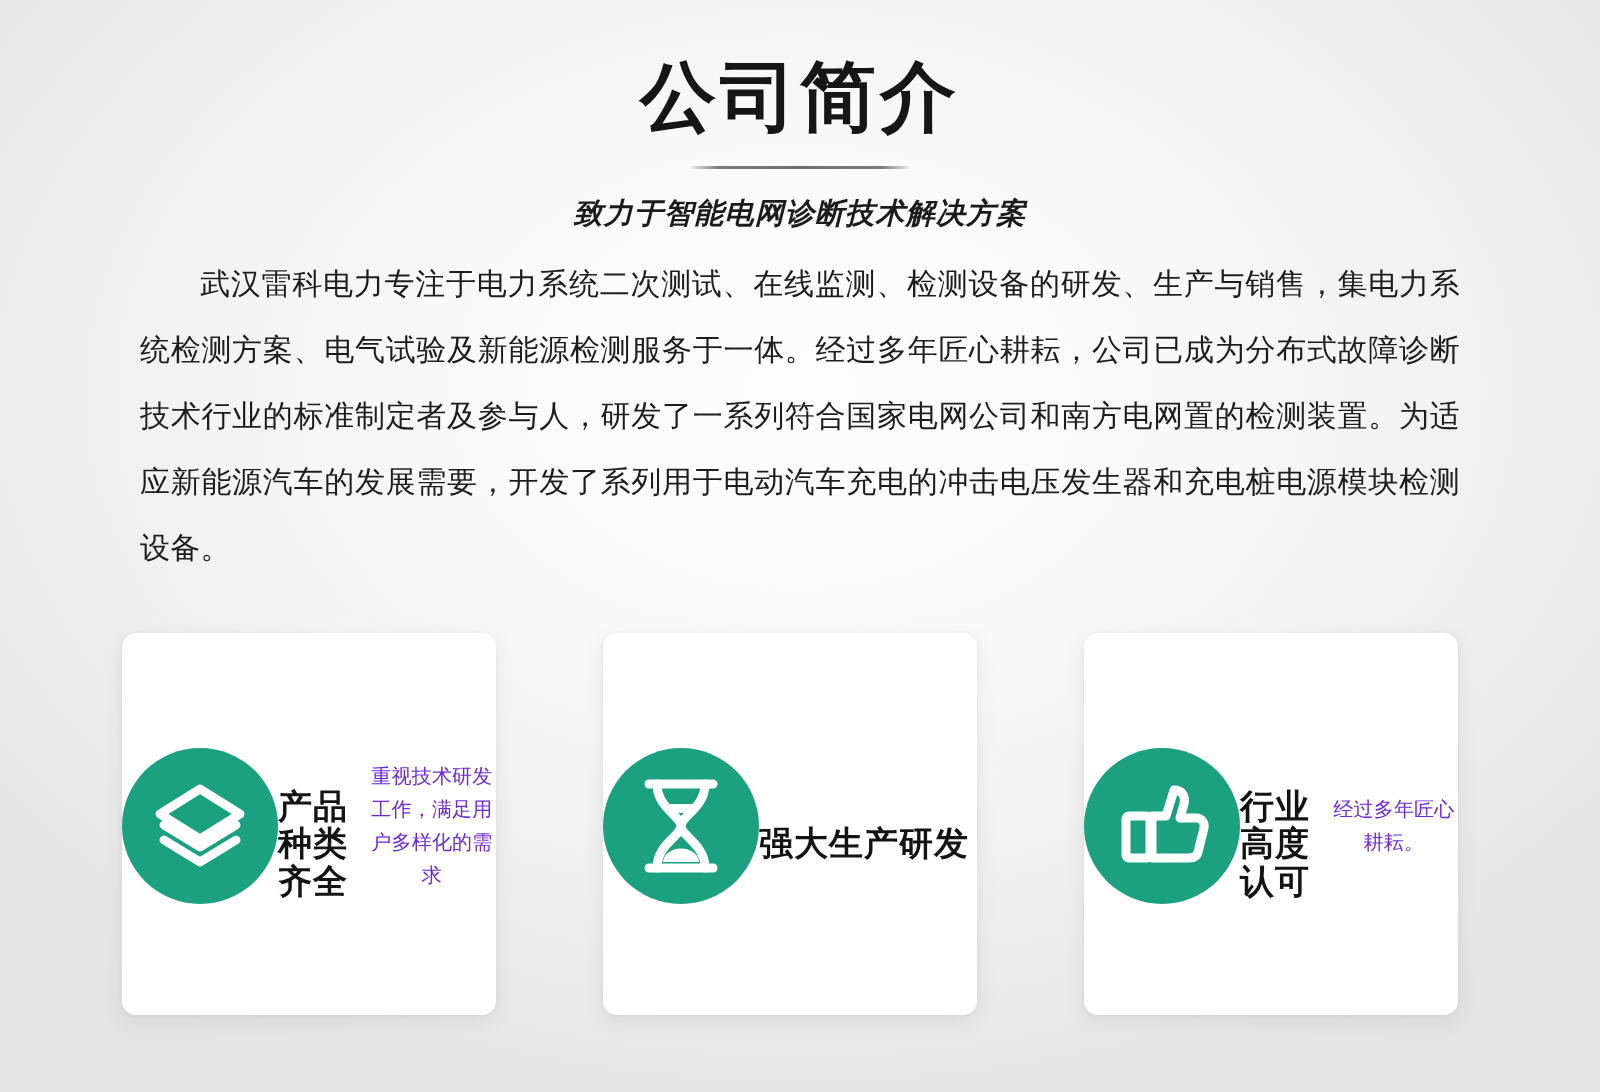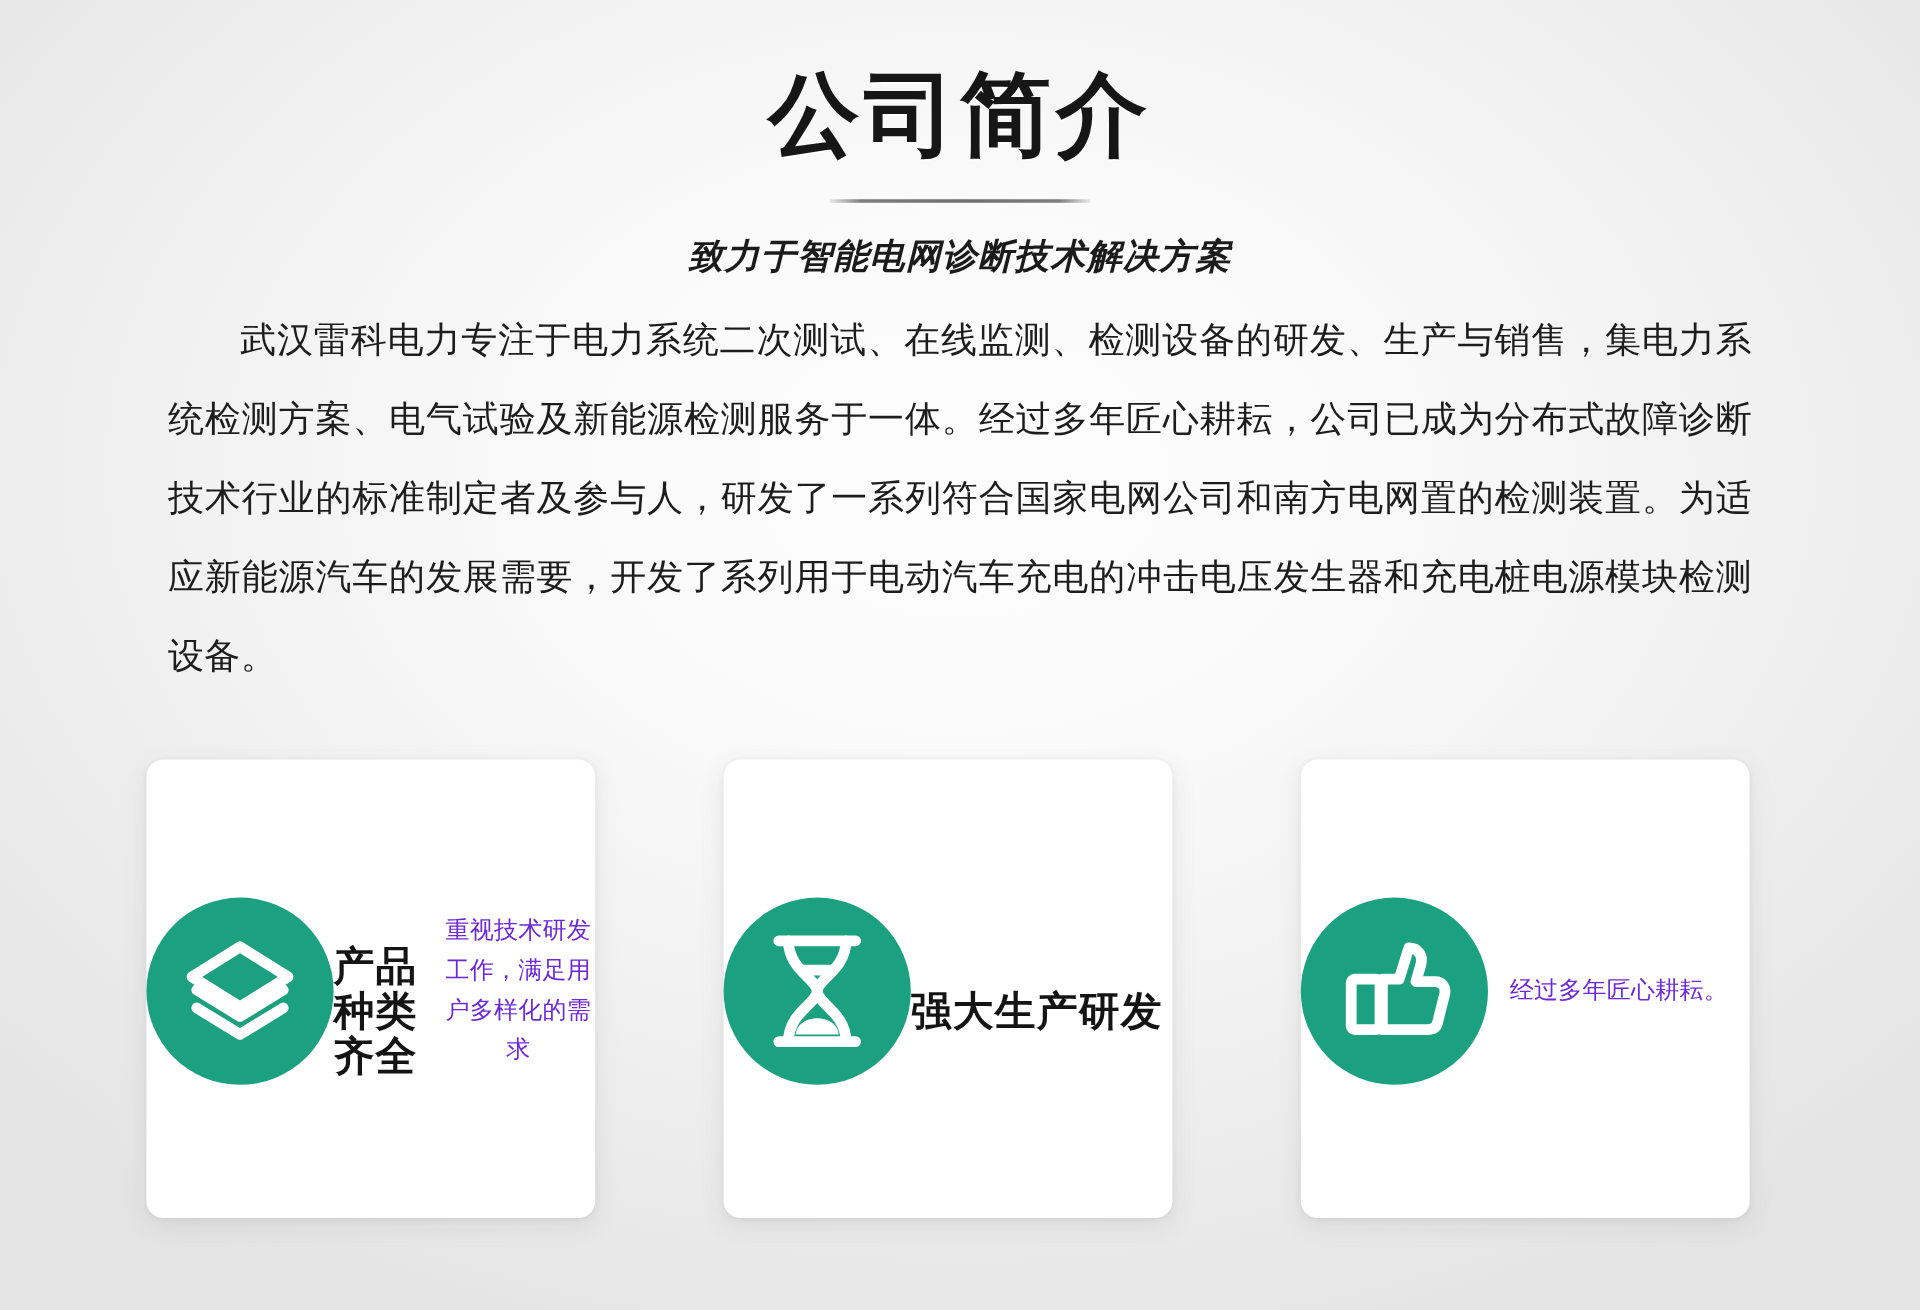--- a/index.html
+++ b/index.html
@@ -171,17 +171,18 @@
 
     <div class="card">
       <div class="icon-circle">
         <svg width="96" height="96" viewBox="0 0 96 96" aria-hidden="true">
           <g fill="none" stroke="#ffffff" stroke-width="9" stroke-linejoin="round" stroke-linecap="round">
             <path d="M38 80 L38 38 L52 38 L60 12 C68 12 72 18 70 26 L66 40 L82 40 C88 40 91 45 90 50 L84 74 C83 79 79 80 75 80 Z"></path>
             <rect x="12" y="38" width="24" height="42" rx="3"></rect>
           </g>
         </svg>
       </div>
+      <div class="card-title">行业高度认可</div>
       <div class="card-desc">经过多年匠心耕耘。</div>
     </div>
 
   </div>
 </div>
 
 </body></html>

